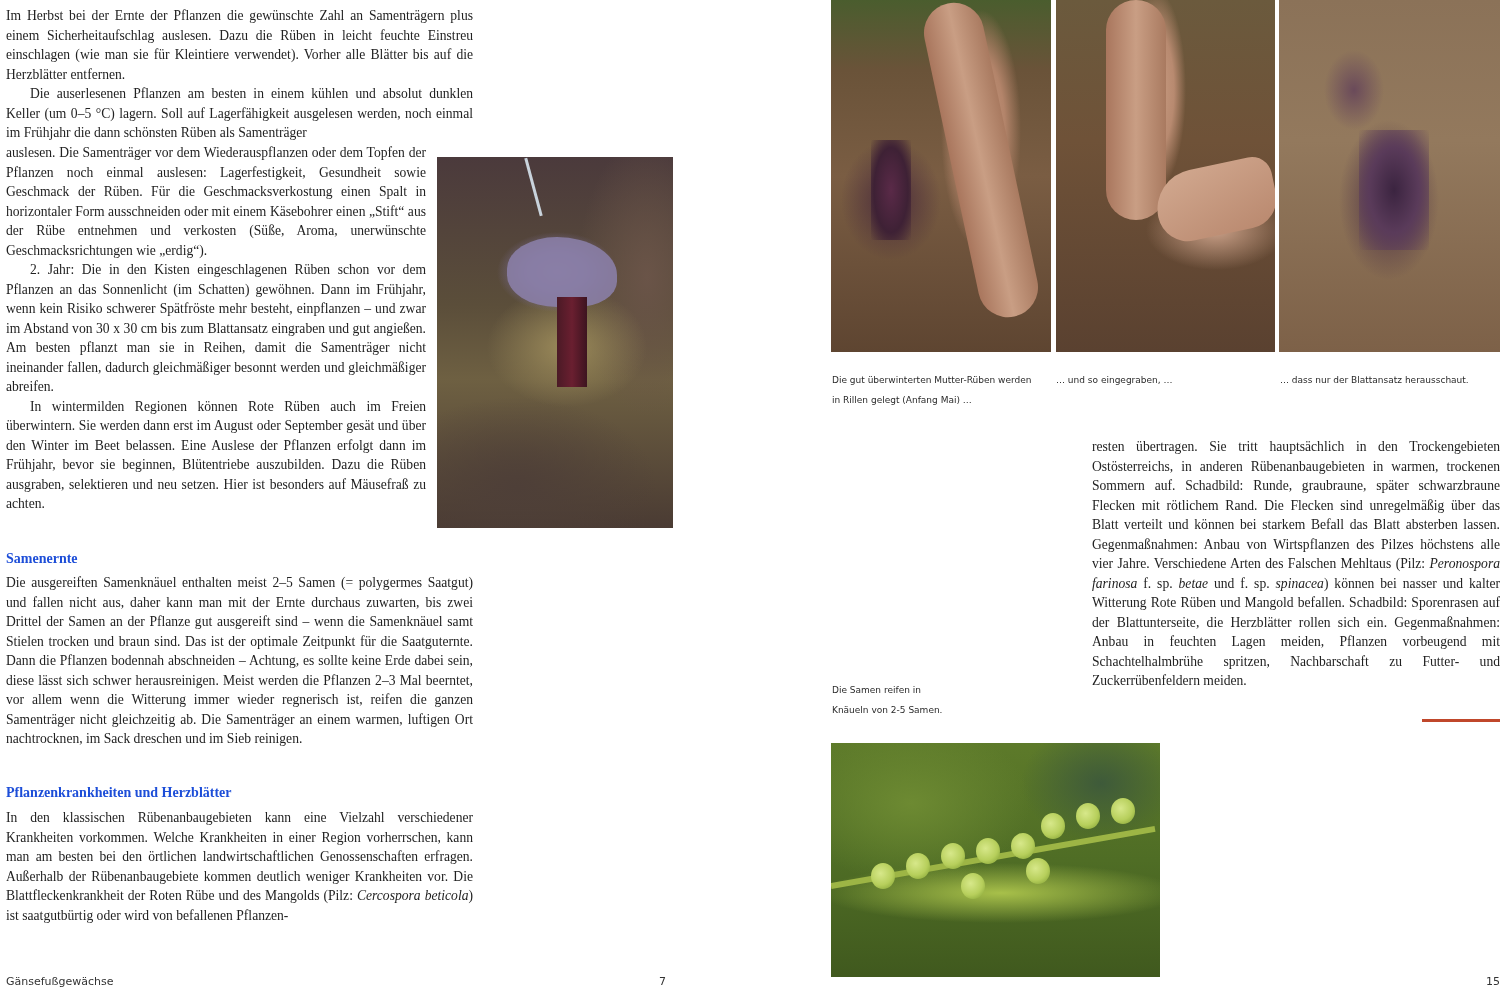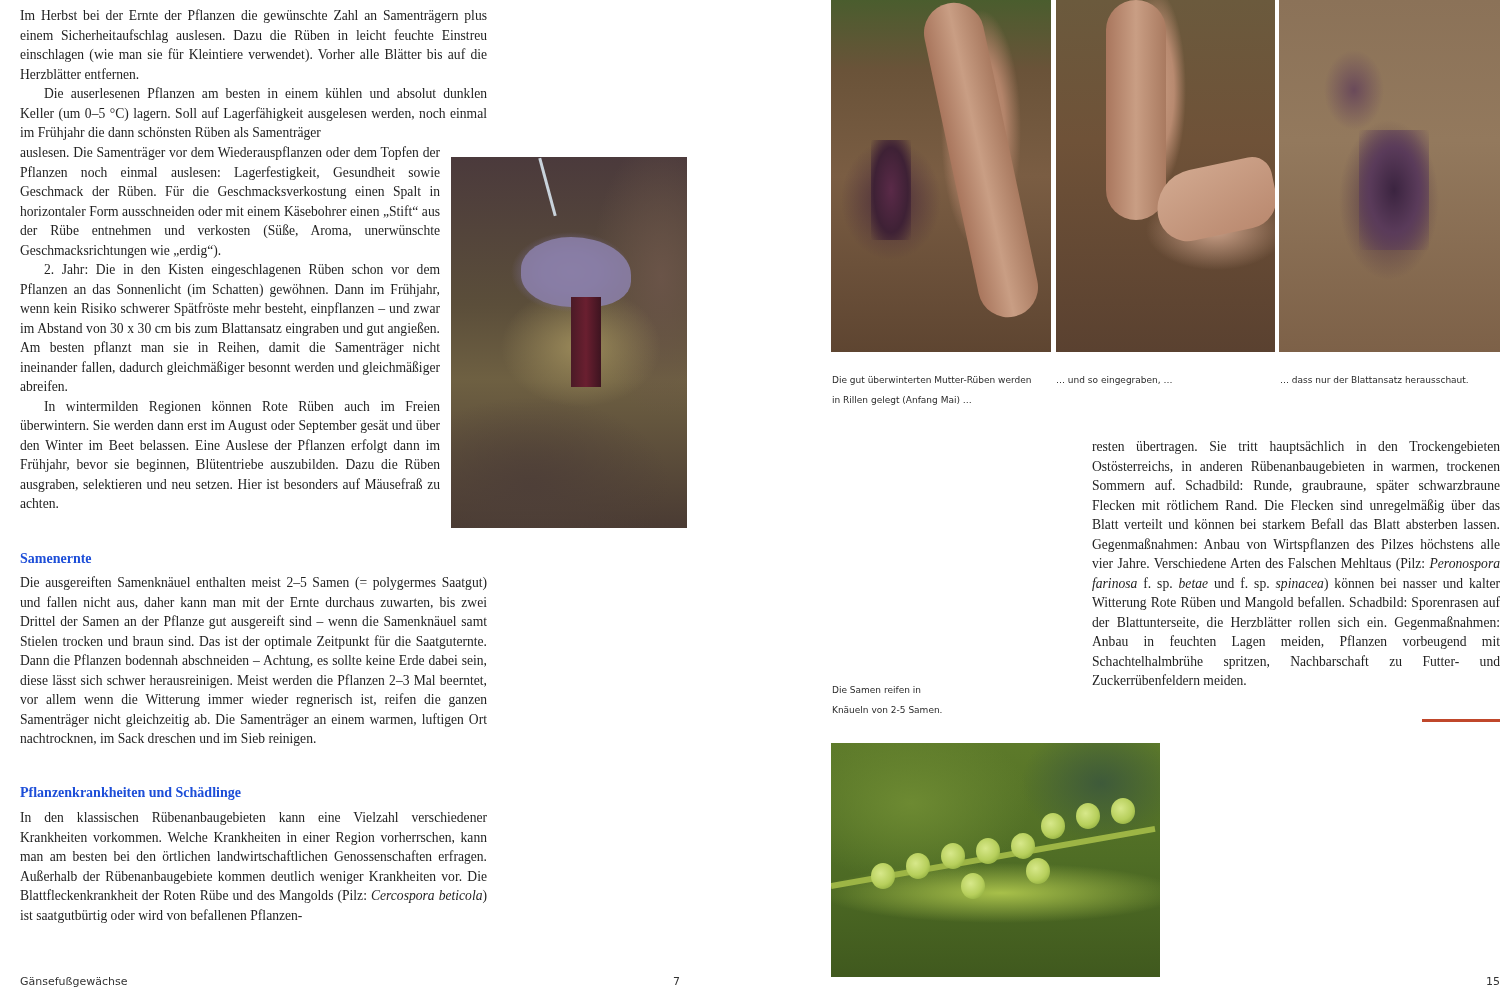--- a/index.html
+++ b/index.html
@@ -1,19 +1,19 @@
 <!DOCTYPE html>
 <html><head>
 <meta charset="utf-8">
 <style>
   html, body { margin:0; padding:0; }
   body { width:1500px; height:992px; background:#ffffff; position:relative; overflow:hidden;
          font-family:"DejaVu Serif", "Liberation Serif", serif; color:#1e1e1e; }
   .page { position:absolute; top:0; height:992px; }
-  .page-left { left:18px; width:750px; }
+  .page-left { left:4px; width:750px; }
 
   .body-text { position:absolute; font-family:"Liberation Serif", "DejaVu Serif", serif;
     font-size:13.6px; line-height:19.5px; text-align:justify; color:#222; margin:0; }
   .body-text p { margin:0; }
   .body-text p.indent { text-indent:24px; }
   .heading { position:absolute; font-family:"Liberation Serif", serif; font-weight:bold;
     font-size:14px; color:#1d4ed8; margin:0; }
 
   .caption { position:absolute; font-family:"DejaVu Sans", "Liberation Sans", sans-serif;
     font-size:9px; line-height:20px; color:#2a2a2a; }
@@ -79,21 +79,21 @@
     <div style="position:absolute; left:120px; top:140px; width:30px; height:90px; background:linear-gradient(90deg,#4b1a26,#6a1f30,#3d1420);"></div>
   </div>
 
 
   <div class="heading" style="left:2px; top:551px;">Samenernte</div>
 
   <div class="body-text" style="left:2px; top:573px; width:467px;">
     <p>Die ausgereiften Samenknäuel enthalten meist 2–5 Samen (= polygermes Saatgut) und fallen nicht aus, daher kann man mit der Ernte durchaus zuwarten, bis zwei Drittel der Samen an der Pflanze gut ausgereift sind – wenn die Samenknäuel samt Stielen trocken und braun sind. Das ist der optimale Zeitpunkt für die Saatguternte. Dann die Pflanzen bodennah abschneiden – Achtung, es sollte keine Erde dabei sein, diese lässt sich schwer herausreinigen. Meist werden die Pflanzen 2–3 Mal beerntet, vor allem wenn die Witterung immer wieder regnerisch ist, reifen die ganzen Samenträger nicht gleichzeitig ab. Die Samenträger an einem warmen, luftigen Ort nachtrocknen, im Sack dreschen und im Sieb reinigen.</p>
   </div>
 
-  <div class="heading" style="left:2px; top:785px;">Pflanzenkrankheiten und Schädlinge</div>
+  <div class="heading" style="left:2px; top:785px;">Pflanzenkrankheiten und Herzblätter</div>
 
   <div class="body-text" style="left:2px; top:808px; width:467px;">
     <p><span>In den klassischen Rübenanbaugebieten kann eine Vielzahl verschiedener Krankheiten vorkommen. Welche Krankheiten in einer Region vorherrschen, kann man am besten bei den örtlichen landwirtschaftlichen Genossenschaften erfragen. Außerhalb der Rübenanbaugebiete kommen deutlich weniger Krankheiten vor. Die Blattfleckenkrankheit der Roten Rübe und des Mangolds (Pilz: </span><i>Cercospora beticola</i><span>) ist saatgutbürtig oder wird von befallenen Pflanzen-</span></p>
   </div>
 
   <div class="footer" style="left:2px;">Gänsefußgewächse</div>
   <div class="footer" style="left:655px;">7</div>
 </div>
 
 <div class="photo photo-step step-1">

